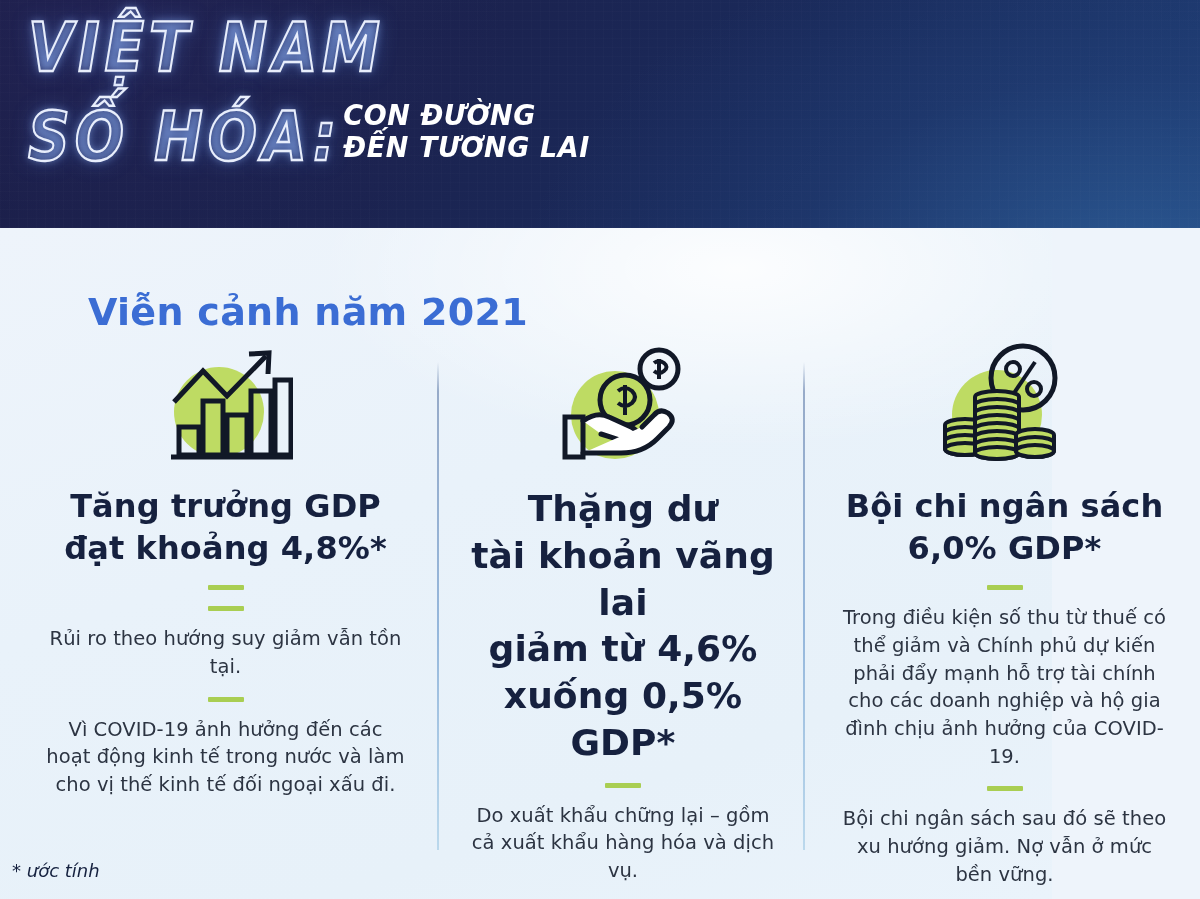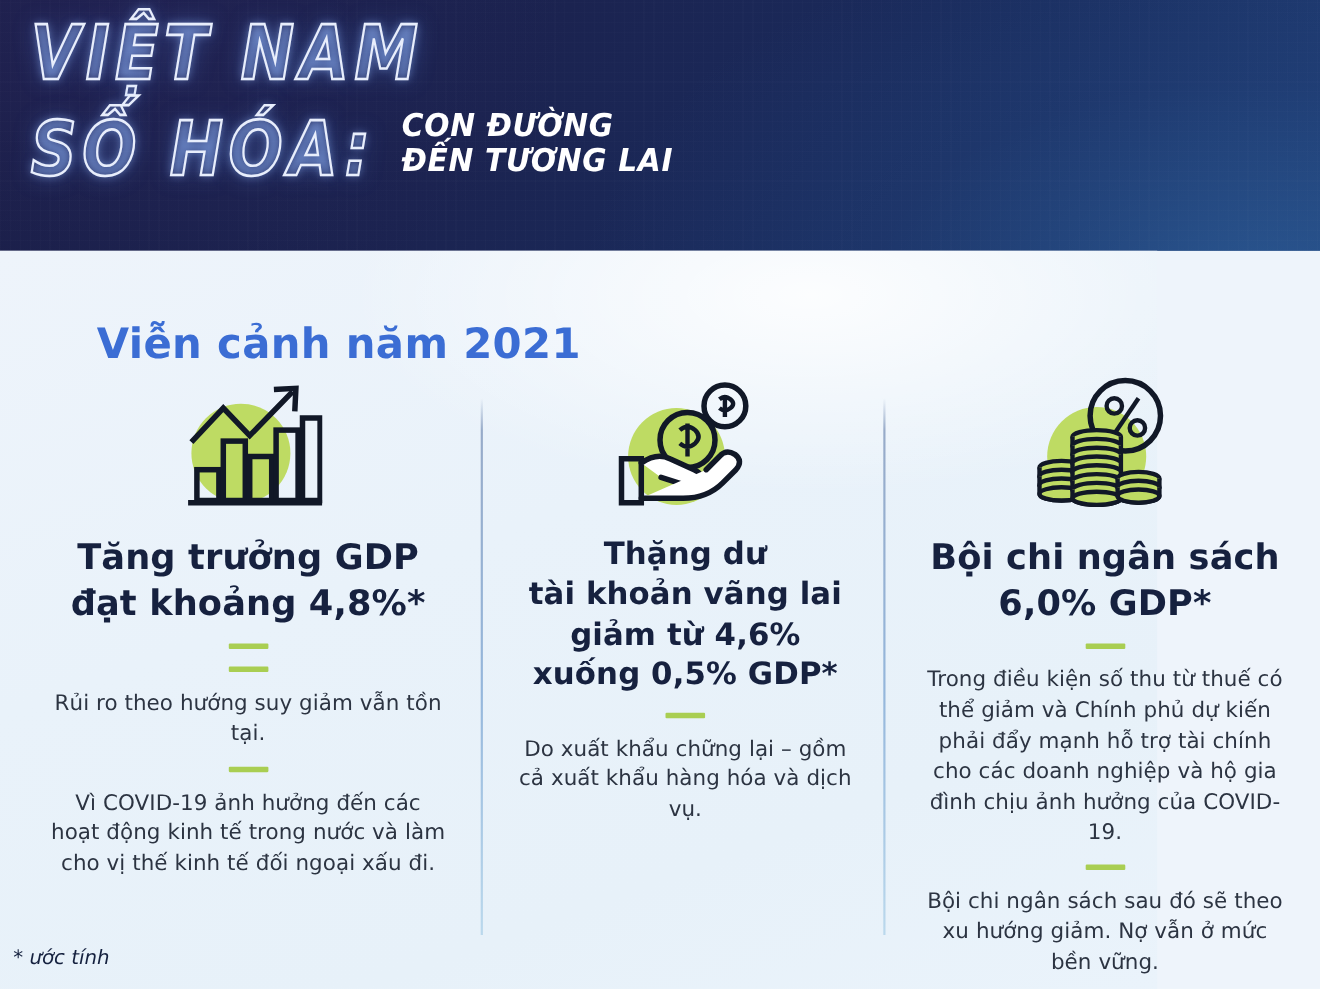--- a/index.html
+++ b/index.html
@@ -64,21 +64,21 @@
     text-shadow:
        0 0 8px rgba(150,185,255,0.55),
        0 0 20px rgba(110,160,255,0.35);
     font-family: "DejaVu Sans", sans-serif;
     transform: scaleY(1.18);
     transform-origin: left top;
   }
   .line2-row {
     display: flex;
     align-items: flex-end;
-    gap: 24px;
+    gap: 2px;
     margin-top: 32px;
   }
   .title-line2 {
     font-size: 58px;
     font-weight: 700;
     letter-spacing: 5px;
     line-height: 0.95;
     color: transparent;
     -webkit-text-stroke: 2px #e8eefc;
     text-shadow:
@@ -160,21 +160,21 @@
   }
 
   .headline {
     font-size: 32px;
     font-weight: 700;
     line-height: 1.3;
     color: #16213f;
     font-family: "DejaVu Sans", sans-serif;
     letter-spacing: 0.1px;
   }
-  .col-2 .headline { font-size: 28px; }
+  .col-2 .headline { font-size: 36px; }
 
   .rule {
     width: 36px;
     height: 5px;
     border-radius: 1px;
     background: #a9ce52;
     margin: 16px auto 14px auto;
   }
 
   .para {

